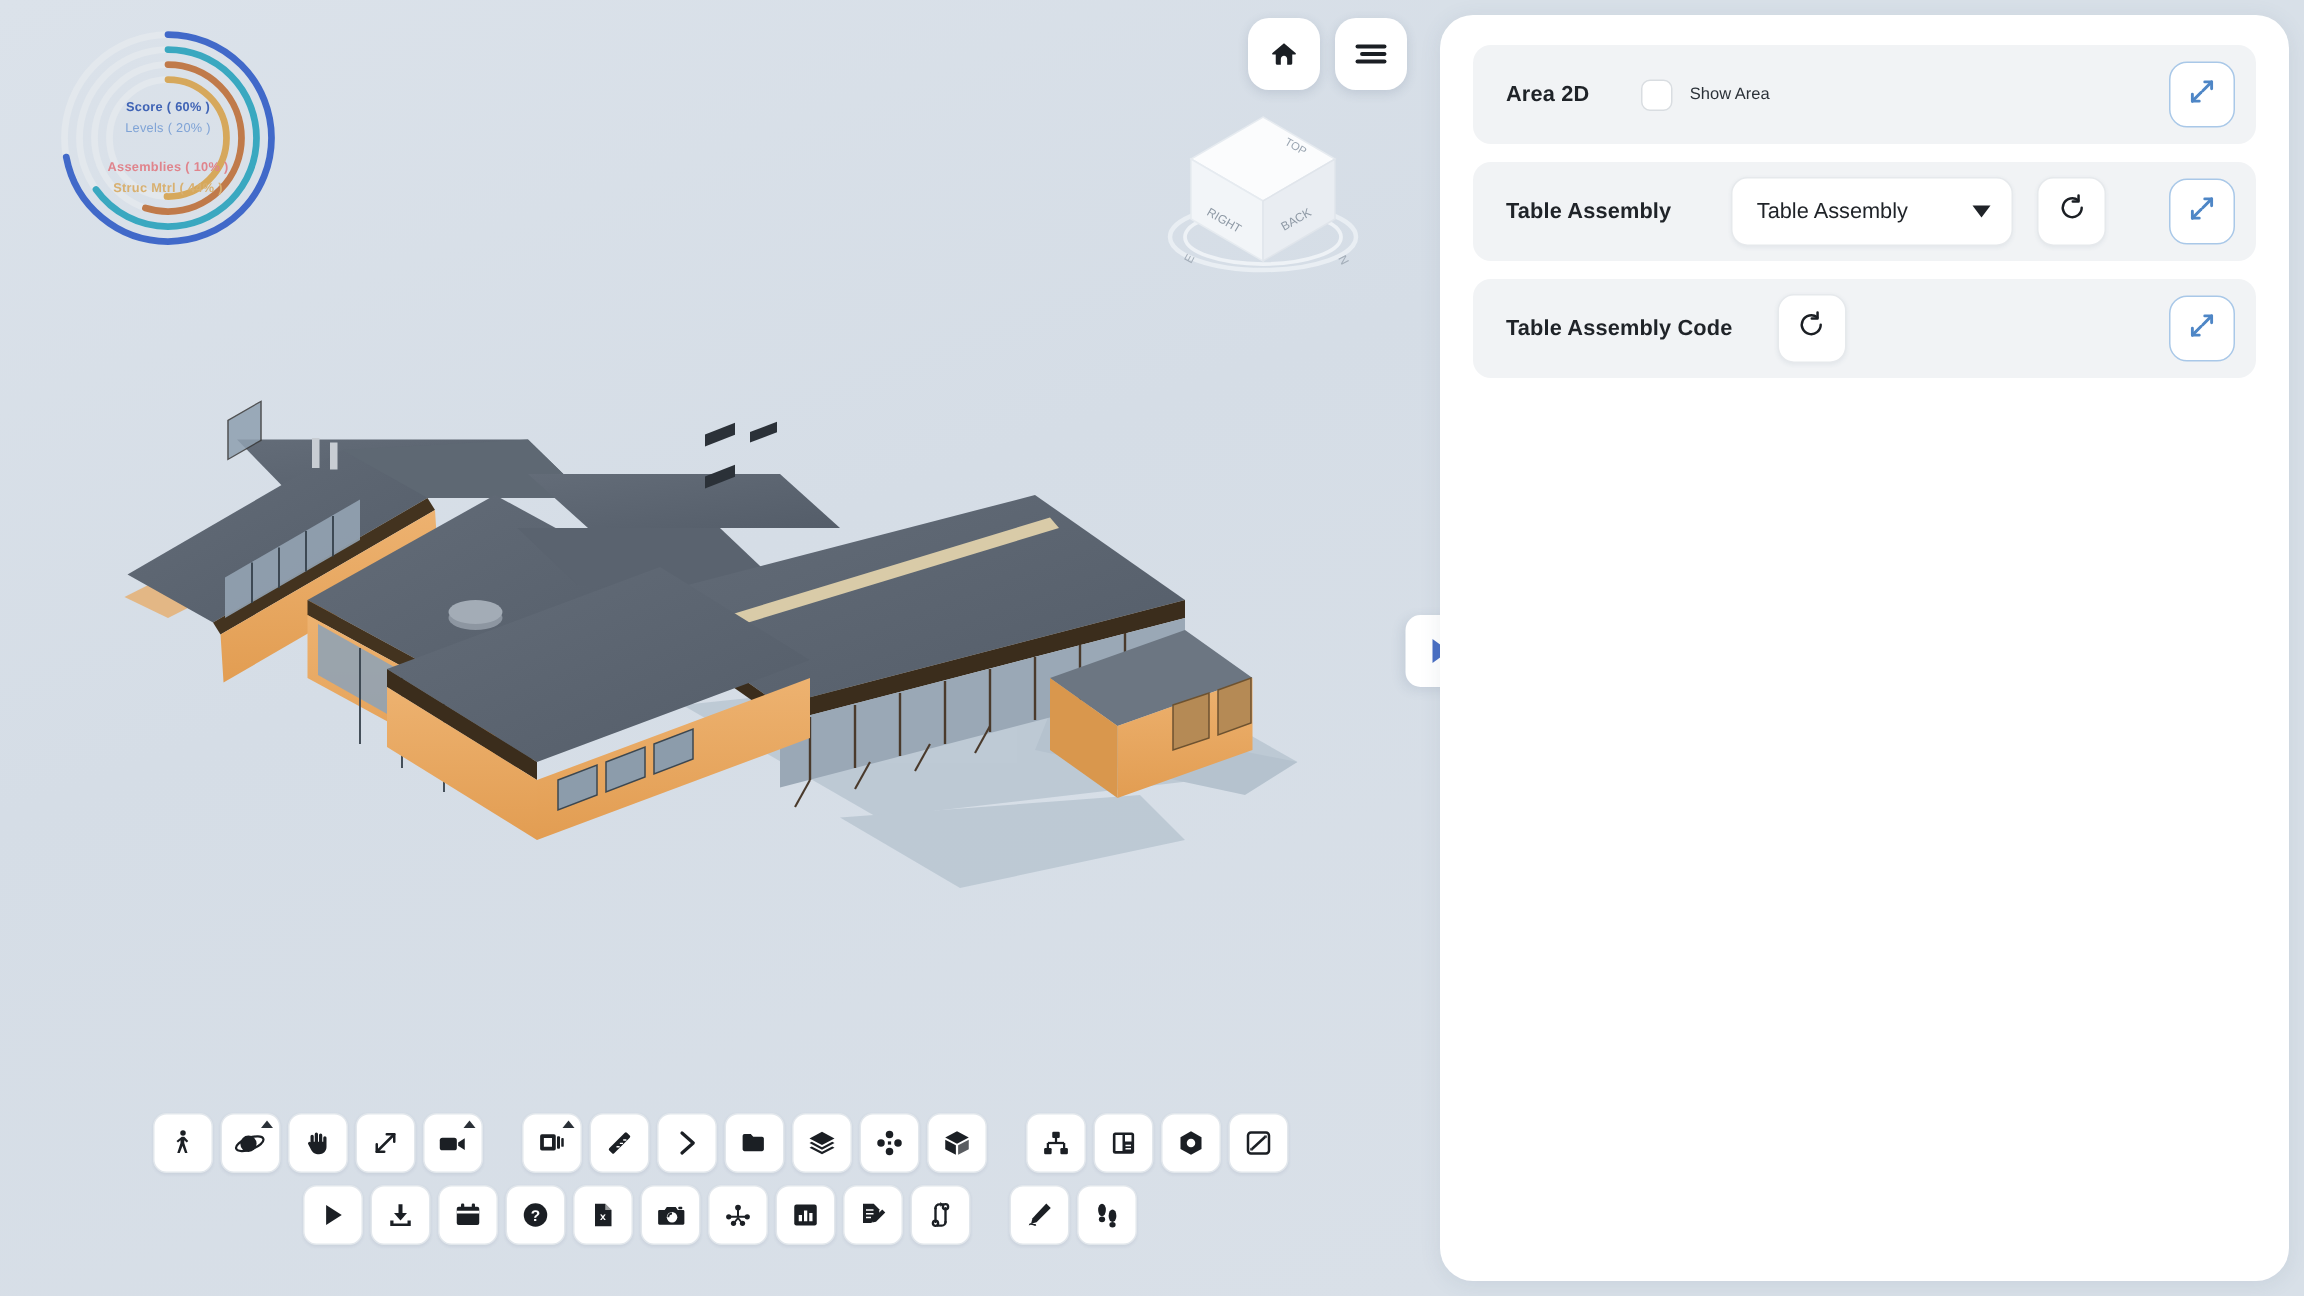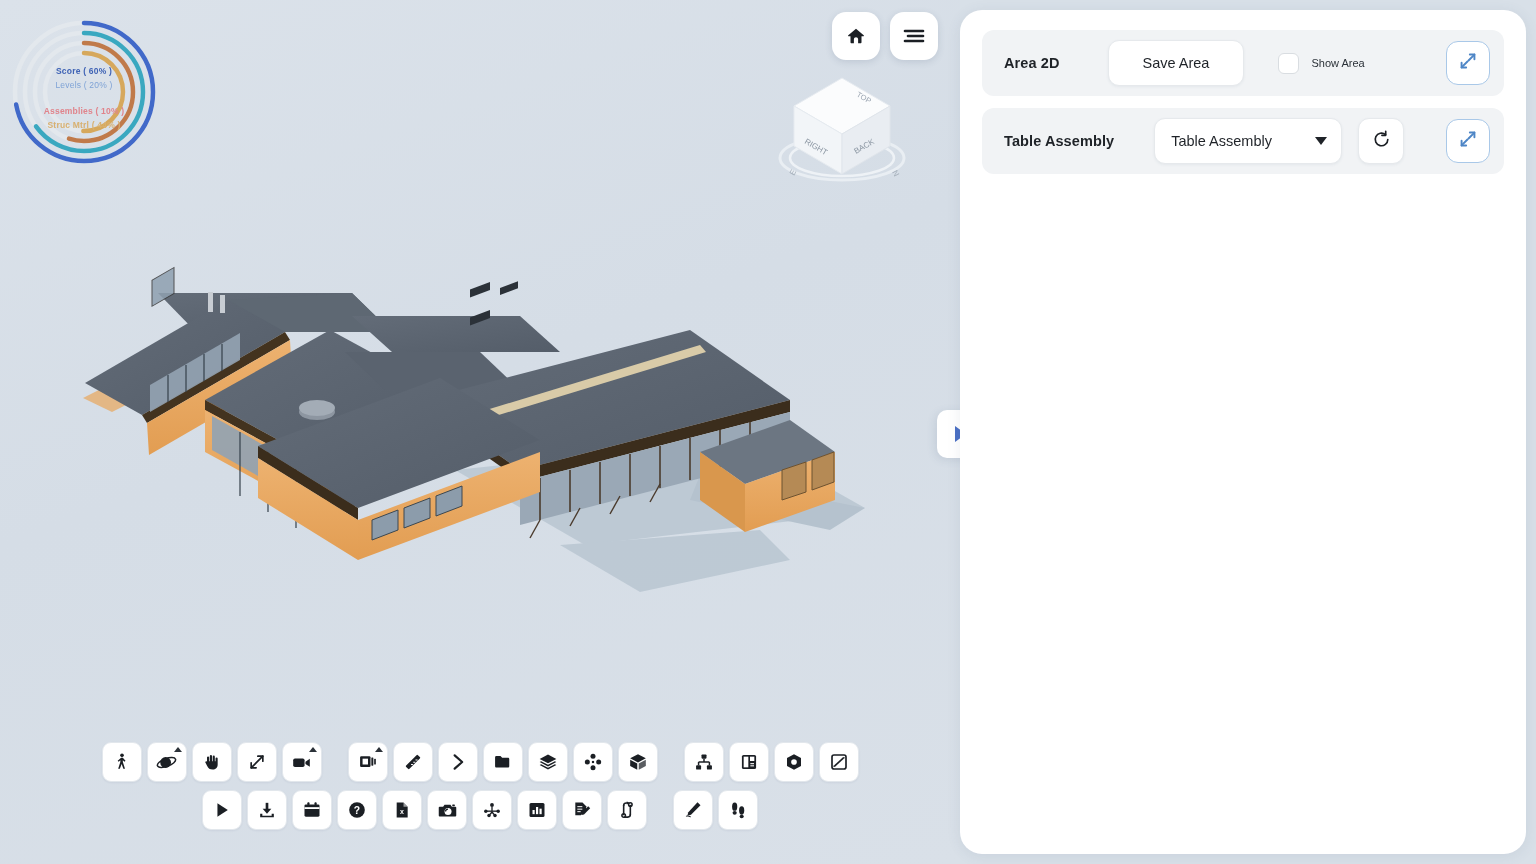--- a/index.html
+++ b/index.html
@@ -14,21 +14,21 @@
 
   
   .canvas {
     position: absolute; left: 0; top: 0;
     width: 960px; height: 864px;
     background: linear-gradient(160deg, #dbe2ea 0%, #d5dde6 45%, #d9e0e8 100%);
     overflow: hidden;
   }
 
   
-  .score-widget { position: absolute; left: 4px; top: 12px; width: 160px; height: 160px; }
+  .score-widget { position: absolute; left: 32px; top: 12px; width: 160px; height: 160px; }
   .score-widget svg { display: block; }
   .score-labels {
     position: absolute; left: 0; top: 52px; width: 160px;
     text-align: center; pointer-events: none;
   }
   .score-labels div { font-size: 8.5px; line-height: 14px; letter-spacing: .2px; white-space: nowrap; }
   .sl-score { color: #3f63b5; font-weight: 600; }
   .sl-levels { color: #7fa3d6; font-weight: 400; }
   .sl-assemblies { color: #e0848c; font-weight: 600; margin-top: 12px; }
   .sl-struc { color: #d8b070; font-weight: 600; }
@@ -630,21 +630,20 @@
   </div>
 
   <div class="panel-tab">
     <span class="tri"></span>
   </div>
 
   <div class="panel">
 
     <div class="panel-row">
       <span class="row-label">Area 2D</span>
-      <button class="save-btn">Save Area</button>
       <label class="checkwrap">
         <span class="checkbox"></span>
         <span class="check-label">Show Area</span>
       </label>
       <div class="expand-btn">
         <span>
           <svg width="22" height="22" viewBox="0 0 24 24" fill="none" stroke="#4e86c6" stroke-width="2.1" stroke-linecap="round" stroke-linejoin="round">
             <polyline points="14,5 19,5 19,10"></polyline>
             <line x1="19" y1="5" x2="12.6" y2="11.4"></line>
             <polyline points="10,19 5,19 5,14"></polyline>
@@ -674,16 +673,37 @@
             <polyline points="14,5 19,5 19,10"></polyline>
             <line x1="19" y1="5" x2="12.6" y2="11.4"></line>
             <polyline points="10,19 5,19 5,14"></polyline>
             <line x1="5" y1="19" x2="11.4" y2="12.6"></line>
           </svg>
         </span>
       </div>
     </div>
 
 
+    <div class="panel-row">
+      <span class="row-label">Table Assembly Code</span>
+      <div class="refresh-btn offset">
+        <span>
+          <svg width="21" height="21" viewBox="0 0 24 24" fill="none" stroke="#1b1f24" stroke-width="1.9" stroke-linecap="round">
+            <path d="M19.2 12a7.2 7.2 0 1 1-2.6-5.6"></path>
+            <polyline points="16.8,2.6 16.8,7.2 12.4,7.2" stroke-linejoin="round"></polyline>
+          </svg>
+        </span>
+      </div>
+      <div class="expand-btn">
+        <span>
+          <svg width="22" height="22" viewBox="0 0 24 24" fill="none" stroke="#4e86c6" stroke-width="2.1" stroke-linecap="round" stroke-linejoin="round">
+            <polyline points="14,5 19,5 19,10"></polyline>
+            <line x1="19" y1="5" x2="12.6" y2="11.4"></line>
+            <polyline points="10,19 5,19 5,14"></polyline>
+            <line x1="5" y1="19" x2="11.4" y2="12.6"></line>
+          </svg>
+        </span>
+      </div>
+    </div>
 
 
   </div>
 </div>
 
 </body></html>

